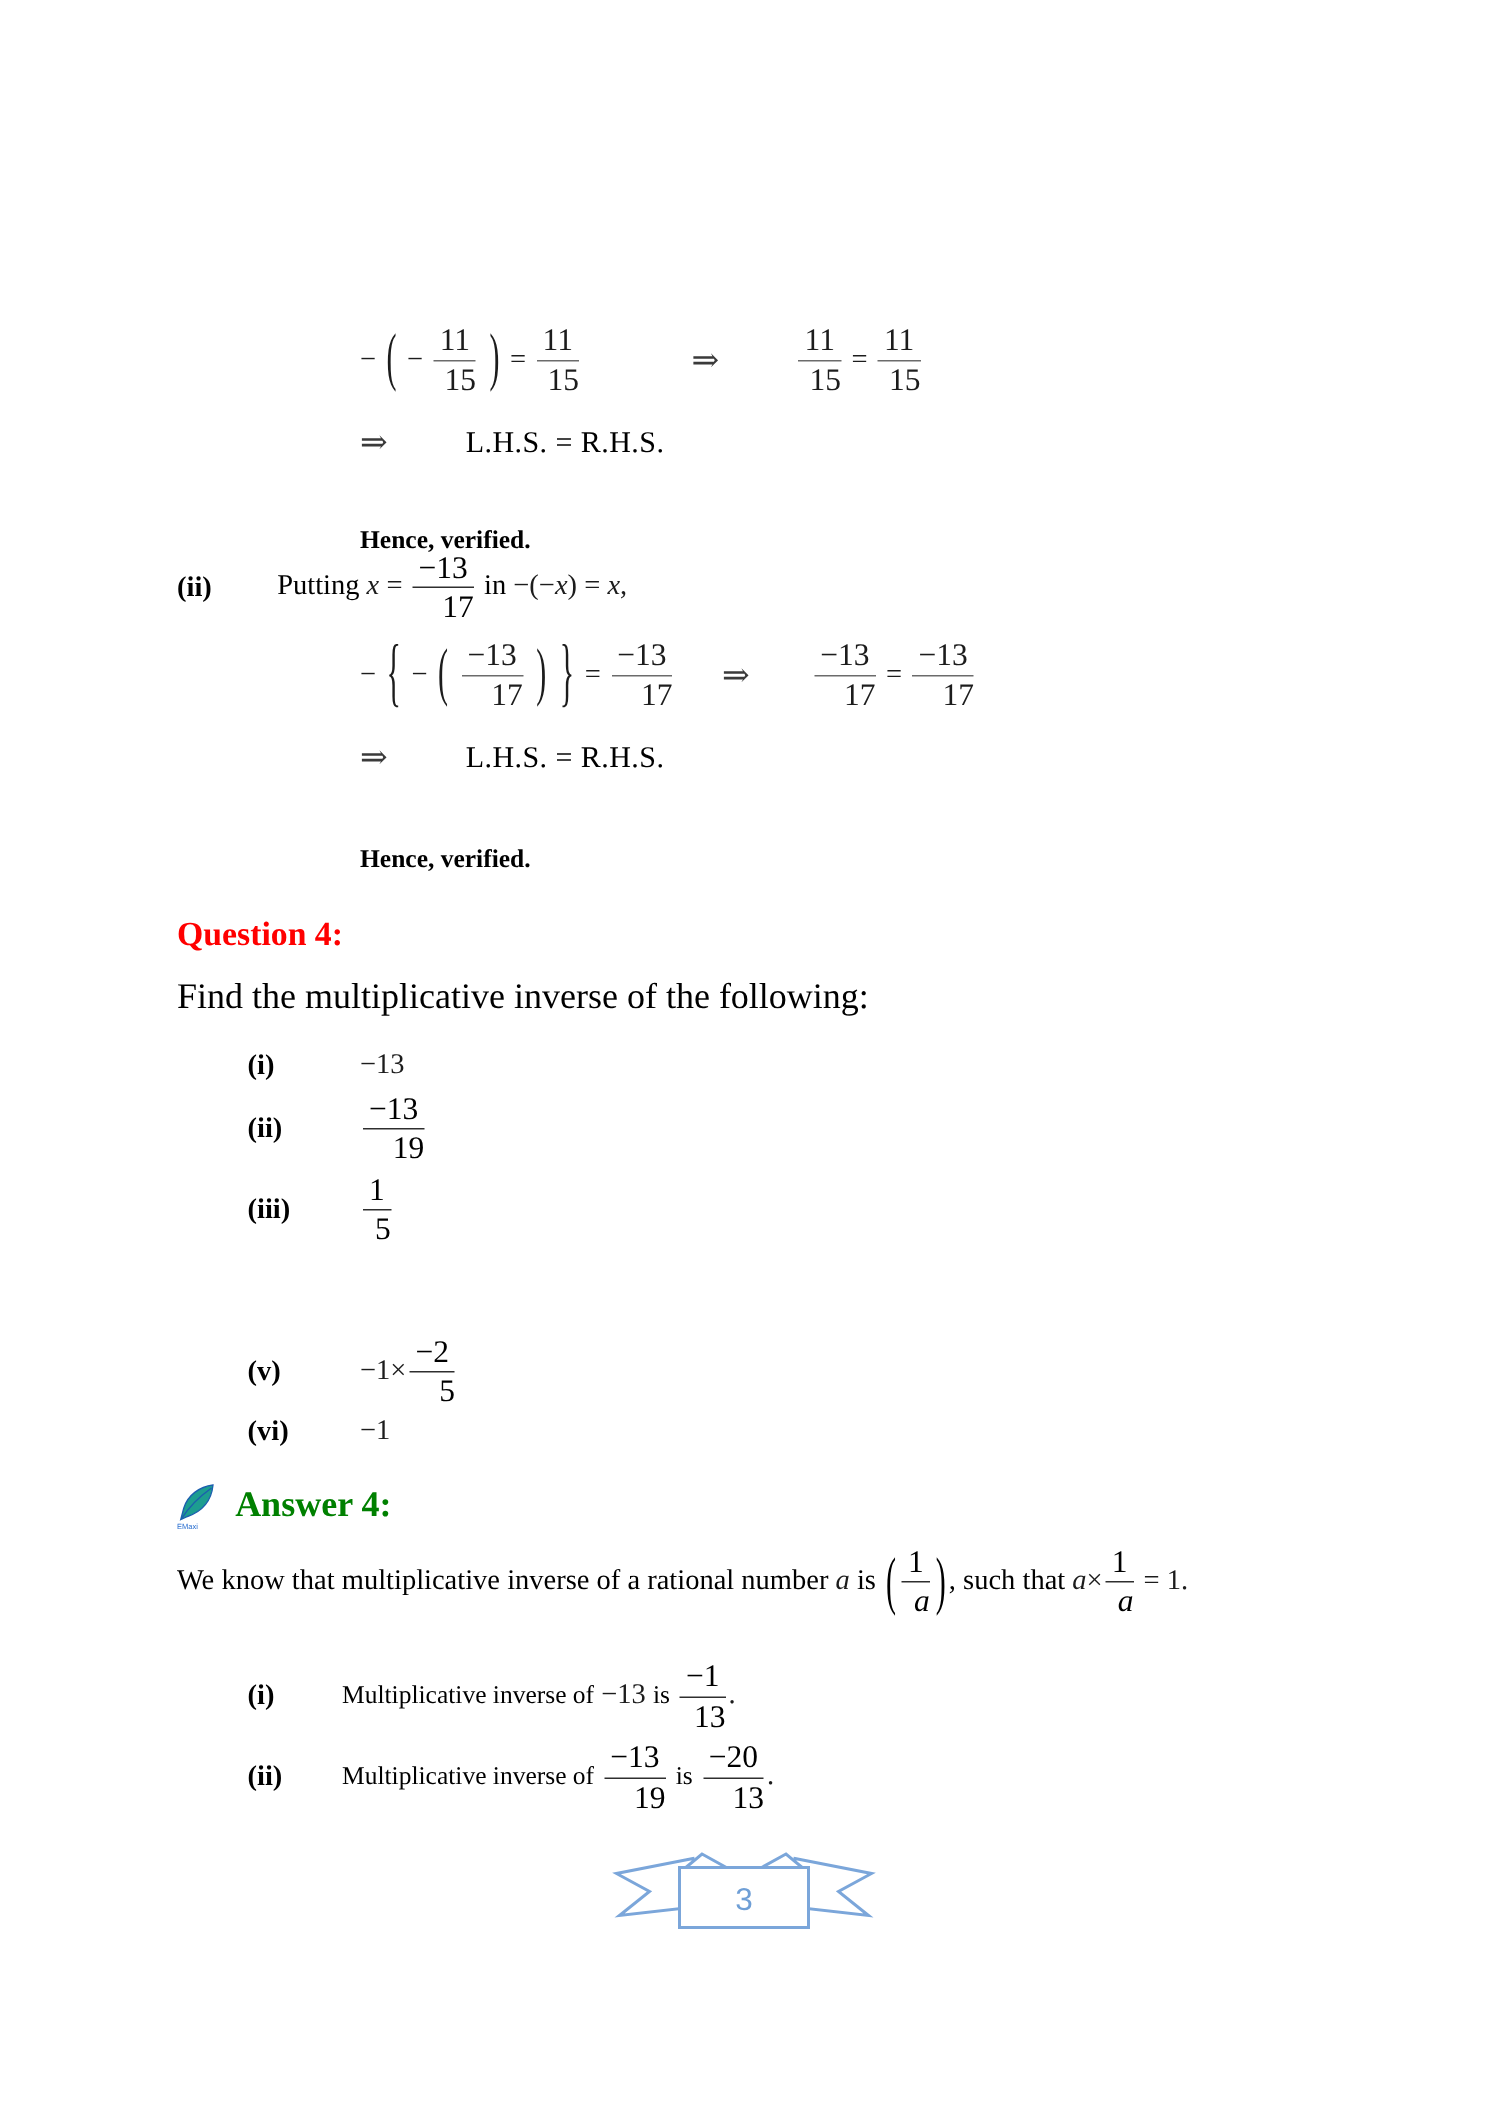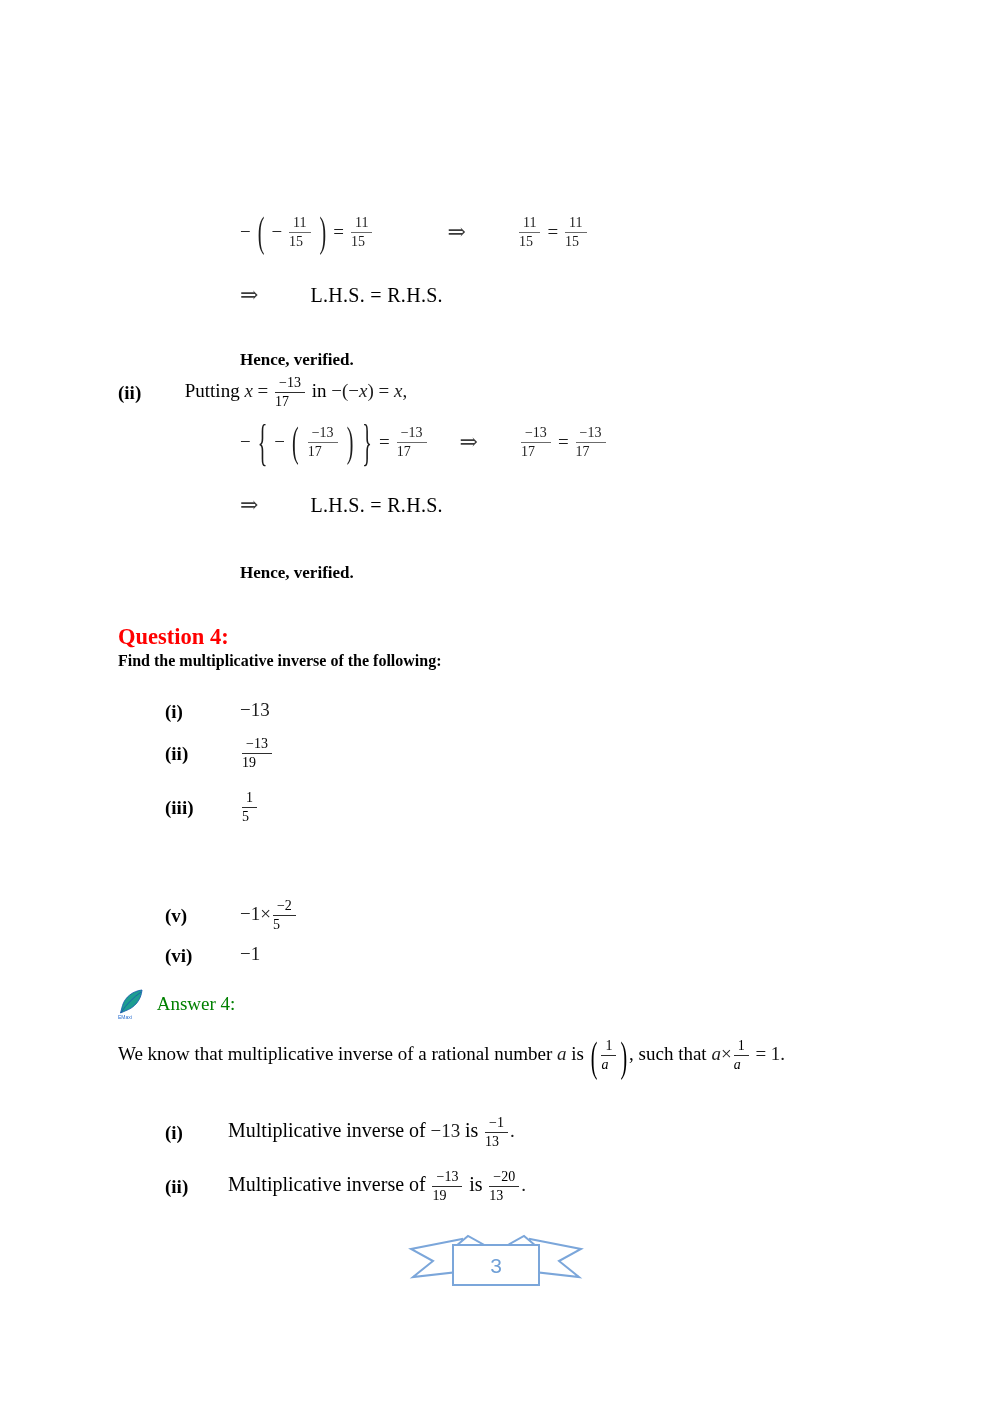--- a/index.html
+++ b/index.html
@@ -4,47 +4,47 @@
 <style>
   html,body { margin:0; padding:0; background:#ffffff; }
   .page {
     position:relative; width:992px; height:1403px; background:#ffffff;
     font-family:"Liberation Serif","DejaVu Serif",serif; color:#000;
     overflow:hidden; font-size:19px;
   }
   .abs { position:absolute; }
   
   .mrow { display:flex; align-items:center; gap:5px; font-size:19px; color:#1c1c1c; }
-  .frac { display:inline-flex; flex-direction:column; align-items:flex-start;
-          vertical-align:middle; line-height:1.12; font-size:14px; margin:0 2px; }
+  .frac { display:inline-flex; flex-direction:column; align-items:flex-end;
+          vertical-align:middle; line-height:1.12; font-size:21px; margin:0 2px; }
   .frac .num { padding:0 4px 1px; border-bottom:1.4px solid #6b6b6b; }
   .frac .den { padding-top:1px; }
   .dark .num { border-bottom-color:#2e2e2e; }
   .stretch { display:inline-block; transform:scaleY(2.15); transform-origin:center;
              font-weight:400; font-size:20px; margin:0 2px; }
   .stretch.brace { transform:scaleY(2.55); }
   .imp { font-size:22px; color:#3a3a3a; }
   .gap-l { margin-left:68px; } .gap-r { margin-right:46px; }
   .it { font-style:italic; }
   
   .bold { font-weight:normal; }
   .lhsrow { display:flex; align-items:center; font-size:20px; }
   .lhsrow .txt { margin-left:52px; letter-spacing:0.3px; }
   .hence { font-weight:bold; font-size:17px;margin-top:18px; }
   .inline-math { white-space:nowrap; line-height:52px; }
   .inline-math .frac, .inline-math .stretch { vertical-align:middle; }
   .qtitle { color:#ff0000; font-weight:bold; font-size:22.5px; }
-  .atitle { color:#008000; font-weight:normal; font-size:19px; }
-  .prompt { font-weight:bold; font-size:16px; }
+  .atitle { color:#008000; font-weight:bold; font-size:24px; }
+  .prompt { font-weight:normal; font-size:24px; }
   .item-label { display:inline-block; width:75px; font-weight:bold; vertical-align:middle; }
   .ans-label  { display:inline-block; width:63px; font-weight:bold; vertical-align:middle; }
   .lab2 { display:inline-block; width:62px; font-weight:bold; vertical-align:middle; }
   .mtext { color:#1c1c1c; }
   .arow { white-space:nowrap; line-height:48px; }
-  .arow .bold { font-size:20px; }
+  .arow .bold { font-size:17px; }
   .logo-wrap { display:inline-flex; flex-direction:column; align-items:flex-start;
                margin-right:6px; vertical-align:middle; }
   .ribbon-box { text-align:center; }
 </style>
 </head>
 <body>
 
 <div class="page">
 
   <div class="abs mrow" style="top:215px; left:240px;">
@@ -121,21 +121,21 @@
     </span>
   </div>
 
   <div class="abs lhsrow" style="top:492px; left:240px;">
     <span class="imp">⇒</span>
     <span class="txt">L.H.S. = R.H.S.</span>
   </div>
 
   <div class="abs hence" style="top:545px; left:240px;">Hence, verified.</div>
 
-  <div class="abs qtitle" style="top:624px; left:118px;">Question 4:</div>
+  <div class="abs qtitle" style="top:610px; left:118px;">Question 4:</div>
   <div class="abs prompt" style="top:652px; left:118px;">Find the multiplicative inverse of the following:</div>
 
   <div class="abs inline-math" style="top:696px; left:165px; line-height:28px;">
     <span class="item-label">(i)</span><span class="mtext">−13</span>
   </div>
 
   <div class="abs inline-math" style="top:726px; left:165px;">
     <span class="item-label">(ii)</span><span class="frac dark">
         <span class="num">−13</span>
         <span class="den">19</span>

